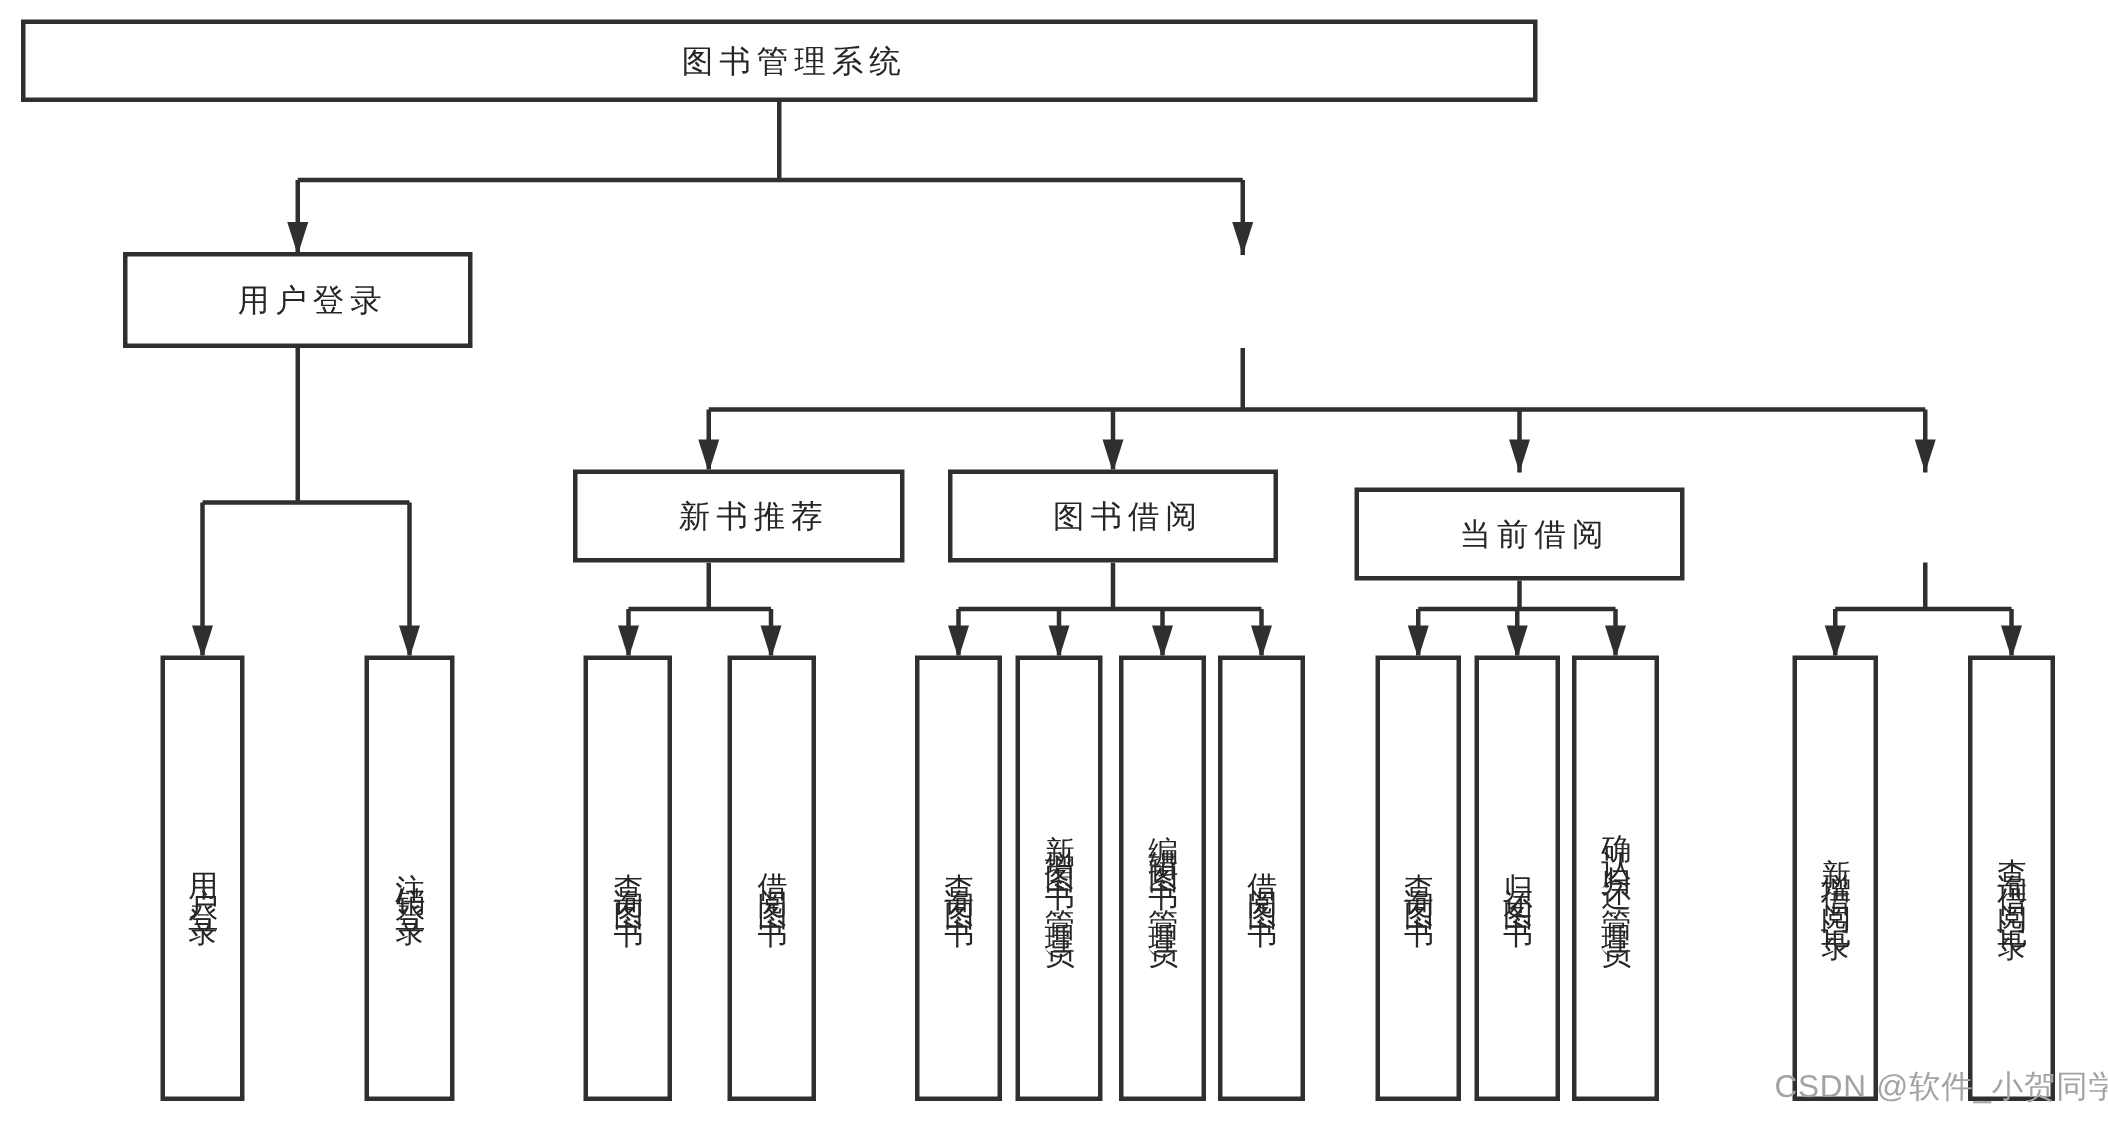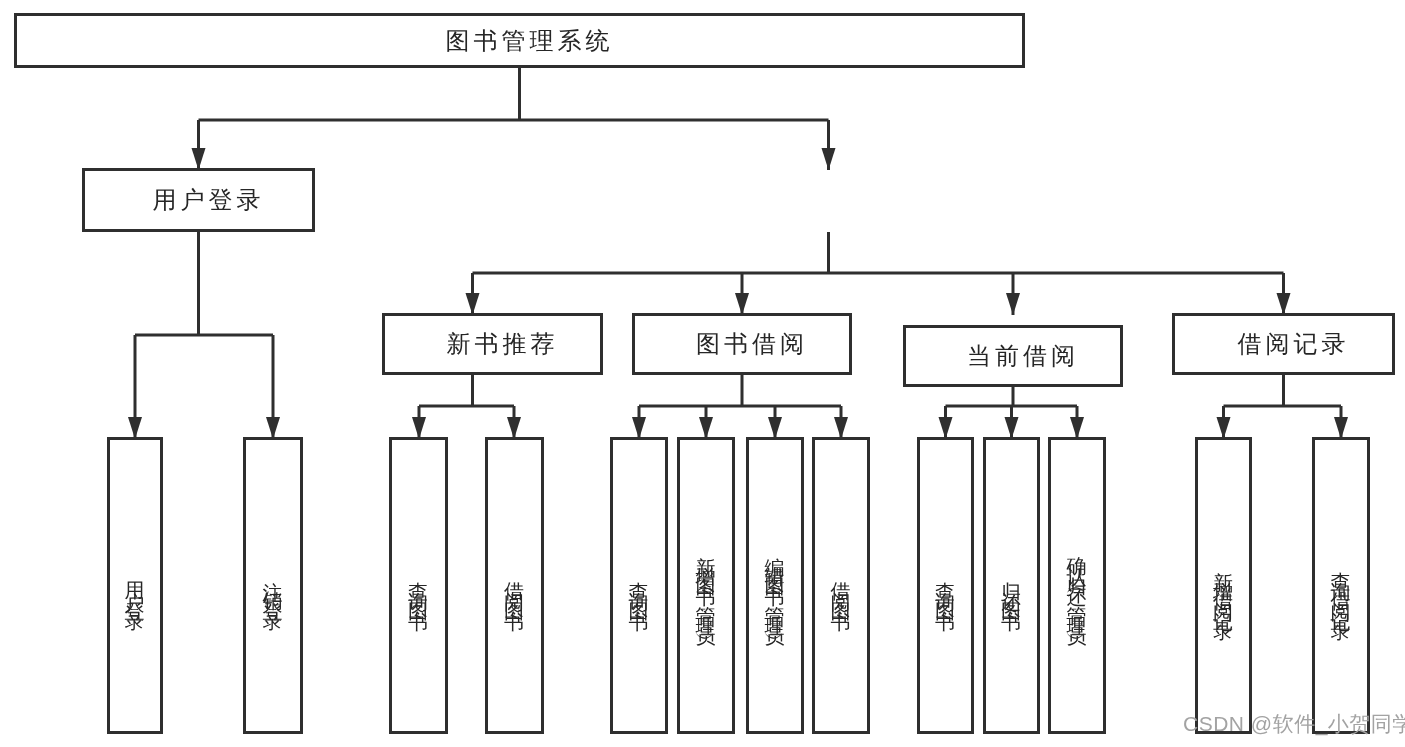--- a/index.html
+++ b/index.html
@@ -15,21 +15,21 @@
   .box {
     position: absolute;
     background: #ffffff;
     border: 3px solid #2f2f2f;
     box-sizing: border-box;
     display: flex;
     align-items: center;
     justify-content: center;
     color: #262626;
   }
-  .h-box { font-size: 24px; letter-spacing: 4px; padding-left: 20px; white-space: nowrap; text-align: right; }
+  .h-box { font-size: 21px; letter-spacing: 4px; padding-left: 20px; white-space: nowrap; text-align: right; }
   .v-box span {
     writing-mode: vertical-lr;
     line-height: 1;
     font-size: 20px;
     letter-spacing: 10px;
     white-space: nowrap;
     color: #262626;
   }
   .watermark {
     position: absolute;
@@ -90,21 +90,20 @@
     </g>
   </svg>
 
   <div class="box h-box" style="left:14px; top:13px; width:1011px; height:55px;">图书管理系统</div>
 
   <div class="box h-box" style="left:82px; top:168px; width:233px; height:64px;">用户登录</div>
 
   <div class="box h-box" style="left:362px; top:313px; width:221px; height:62px;margin-left:20px;">新书推荐</div>
   <div class="box h-box" style="left:632px; top:313px; width:220px; height:62px;">图书借阅</div>
   <div class="box h-box" style="left:903px; top:325px; width:220px; height:62px;">当前借阅</div>
-  <div class="box h-box" style="left:1172px; top:313px; width:223px; height:62px;">借阅记录</div>
 
   <div class="box v-box" style="left:107px; top:437px; width:56px; height:297px;">
     <span>用户登录</span>
   </div>
   <div class="box v-box" style="left:243px; top:437px; width:60px; height:297px;">
     <span>注销登录</span>
   </div>
   <div class="box v-box" style="left:389px; top:437px; width:59px; height:297px;">
     <span>查询图书</span>
   </div>

